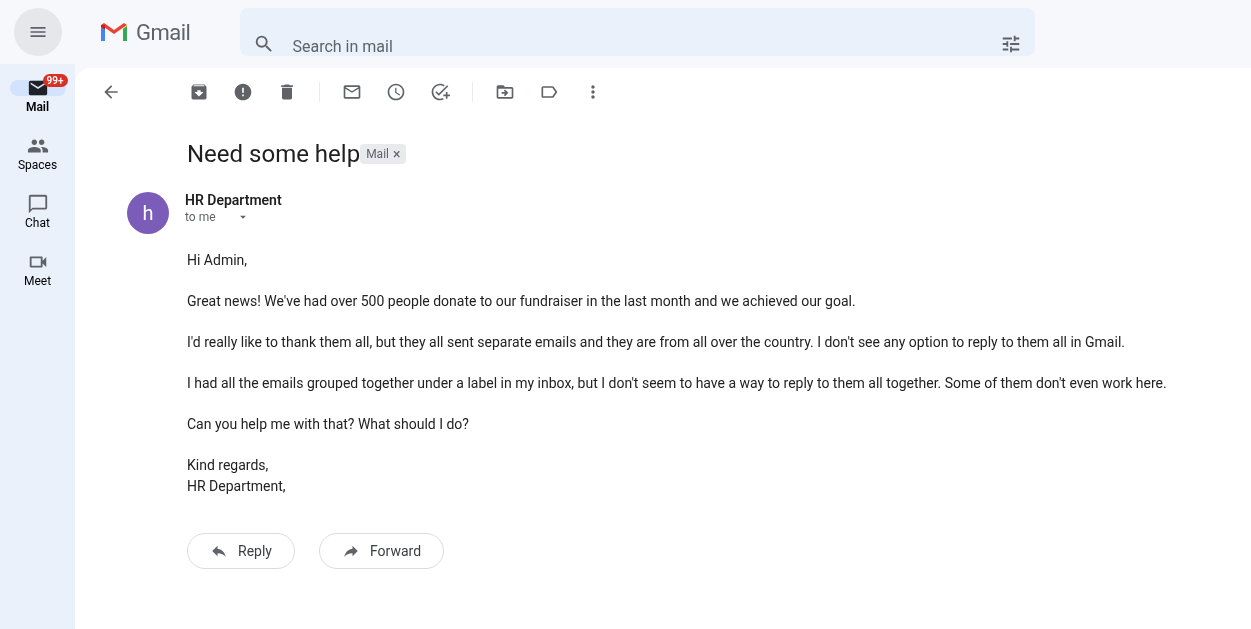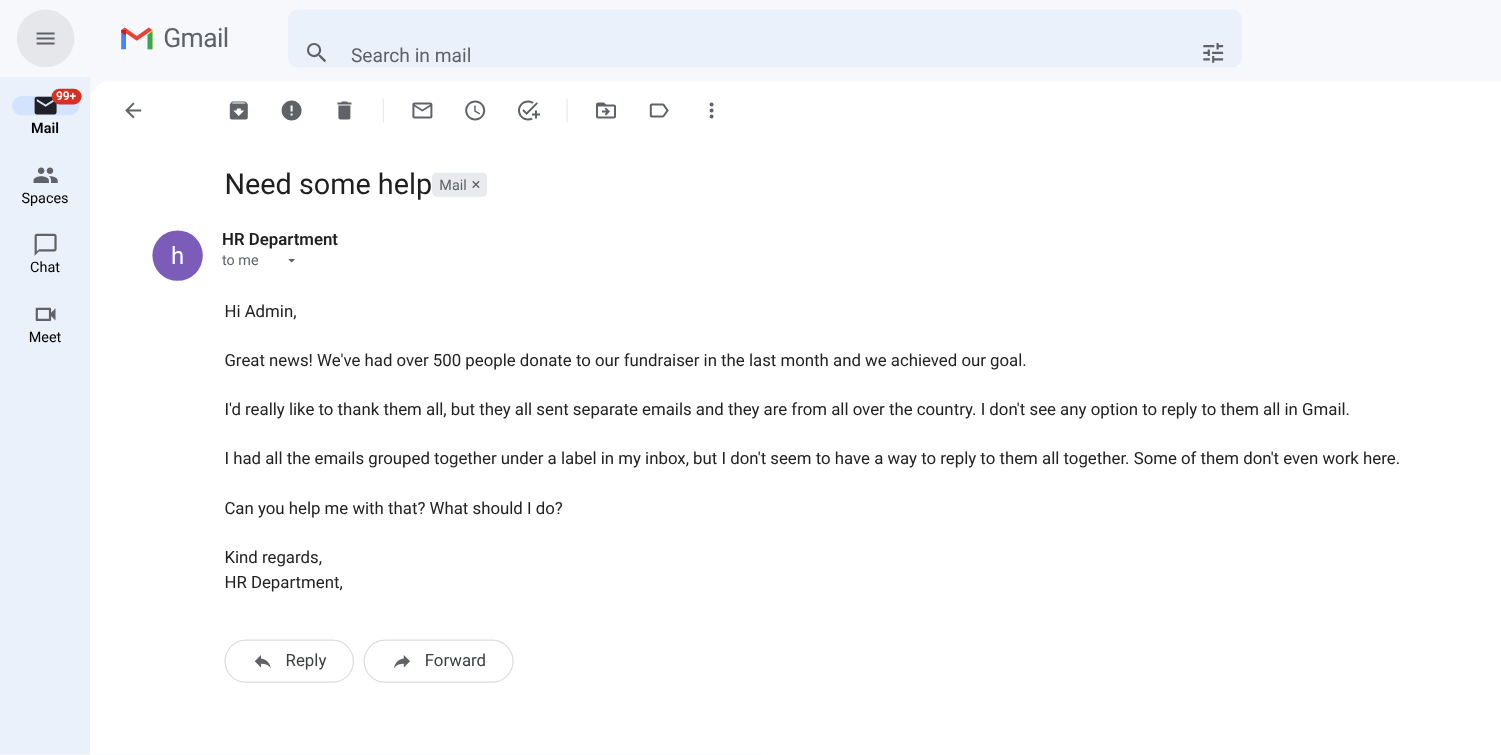--- a/index.html
+++ b/index.html
@@ -231,21 +231,21 @@
       font-family: Arial, sans-serif;
     }
     .email-body p {
       margin-bottom: 20px;
     }
     .email-body .sig p {
       margin-bottom: 0;
     }
     .action-buttons {
       display: flex;
-      gap: 8px;
+      gap: 24px;
       padding-left: 60px;
       margin-top: 36px;
     }
     .action-btn {
       display: flex;
       align-items: center;
       gap: 10px;
       border: 1px solid #dadce0;
       border-radius: 20px;
       padding: 8px 22px;

